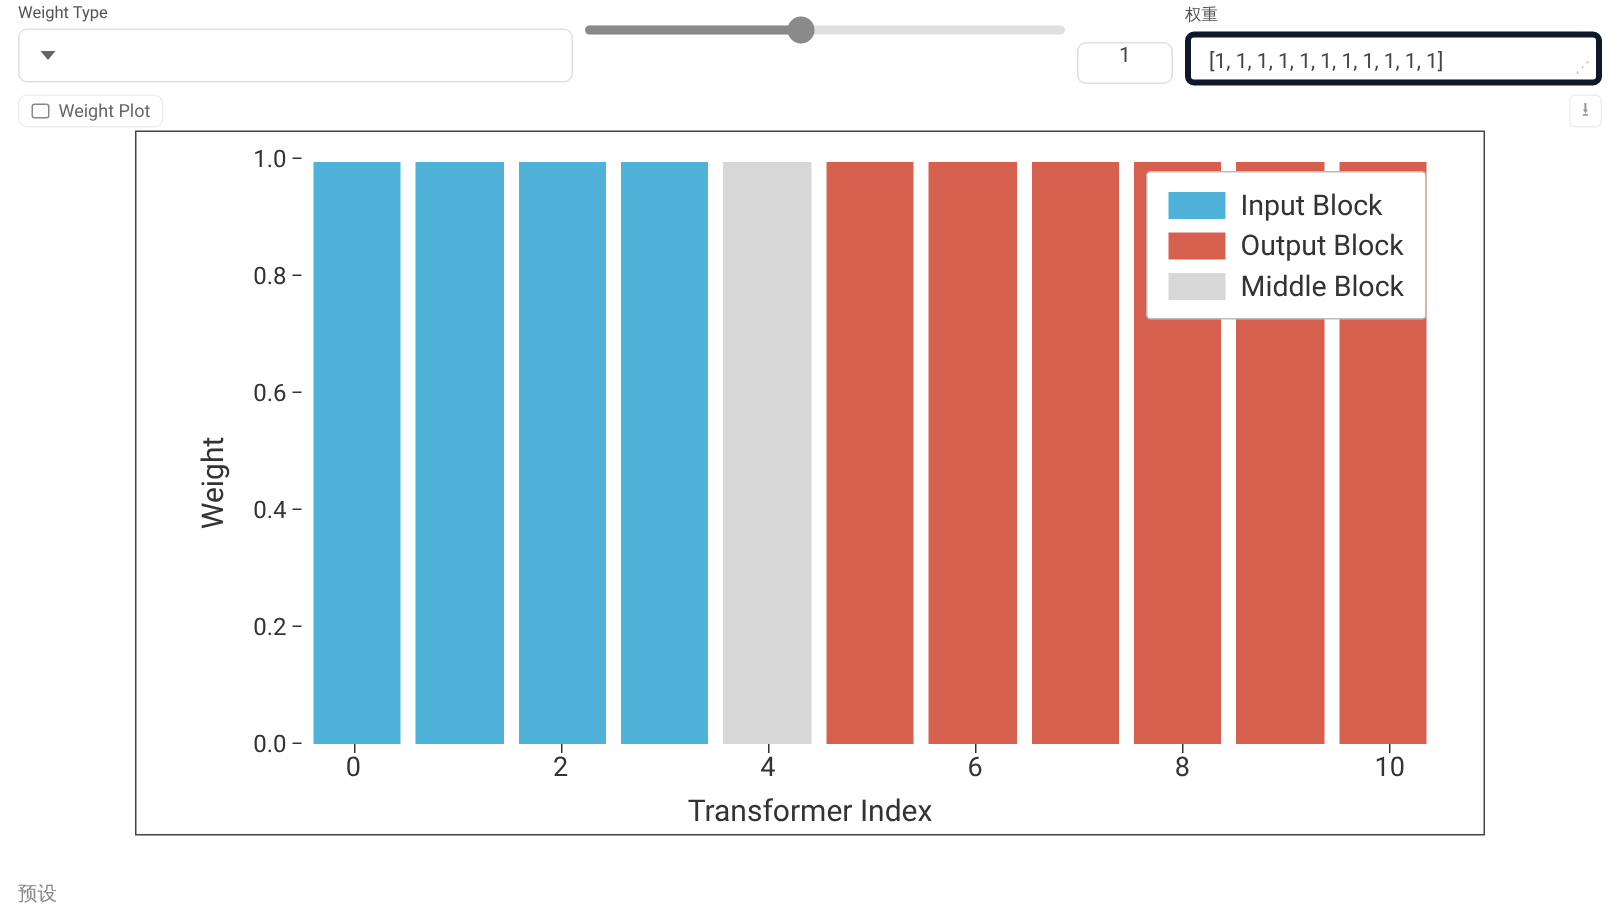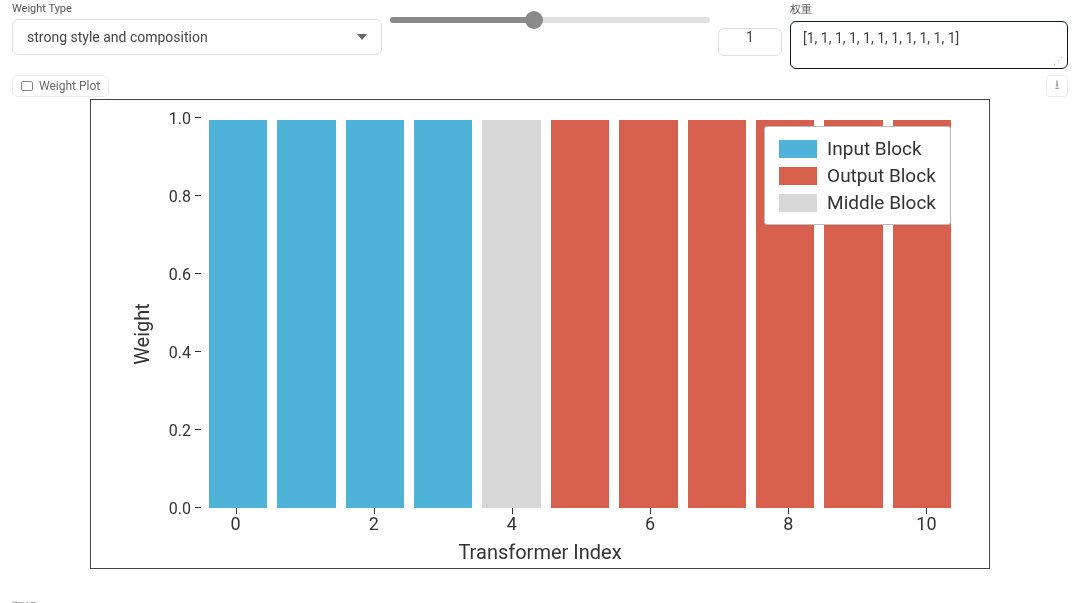--- a/index.html
+++ b/index.html
@@ -85,22 +85,22 @@
       height: 28px;
       border: 1px solid #e0e0e0;
       border-radius: 6px;
       text-align: center;
       color: #444;
       background: #fff;
       margin-top: 4px;
     }
 
     .weights-box {
-      height: 48px;
-      border: 1px solid #0f172a;
+      height: 36px;
+      border: 4px solid #0f172a;
       border-radius: 6px;
       padding: 8px 12px;
       color: #444;
       background: #fff;
       position: relative;
     }
     .weights-box .resize-handle {
       position: absolute;
       right: 4px; bottom: 2px;
       width: 10px; height: 10px;
@@ -257,21 +257,20 @@
       height: 18px;
     }
   </style>
 </head>
 <body>
 
 <div class="top-row">
   <div class="col weight-type-col">
     <div class="label">Weight Type</div>
     <div class="dropdown">
-      <span>strong style and composition</span>
       <span class="caret"></span>
     </div>
   </div>
 
   <div class="col comp-weight-col">
     <div class="slider-wrap">
       <div class="slider-track">
         <div class="slider-fill"></div>
         <div class="slider-thumb"></div>
       </div>

